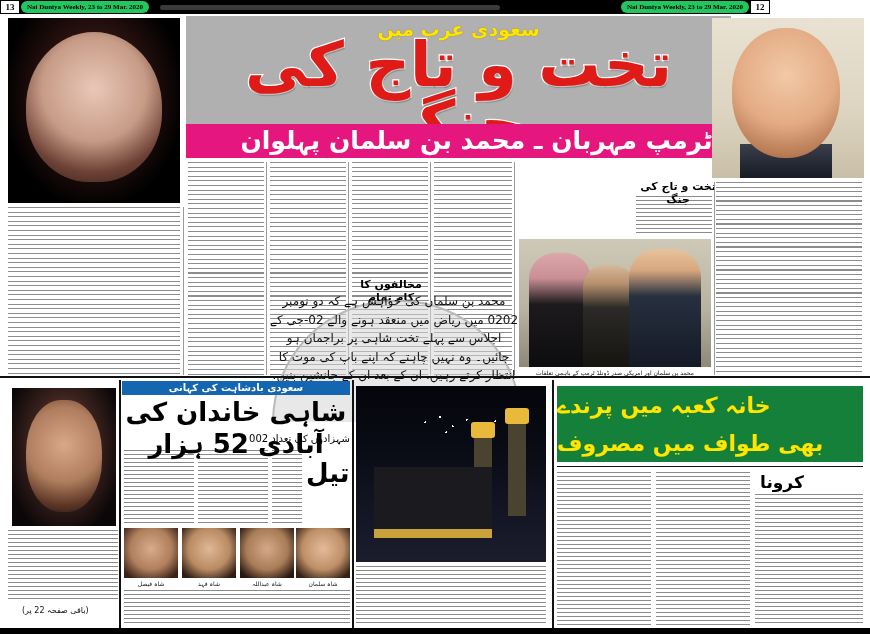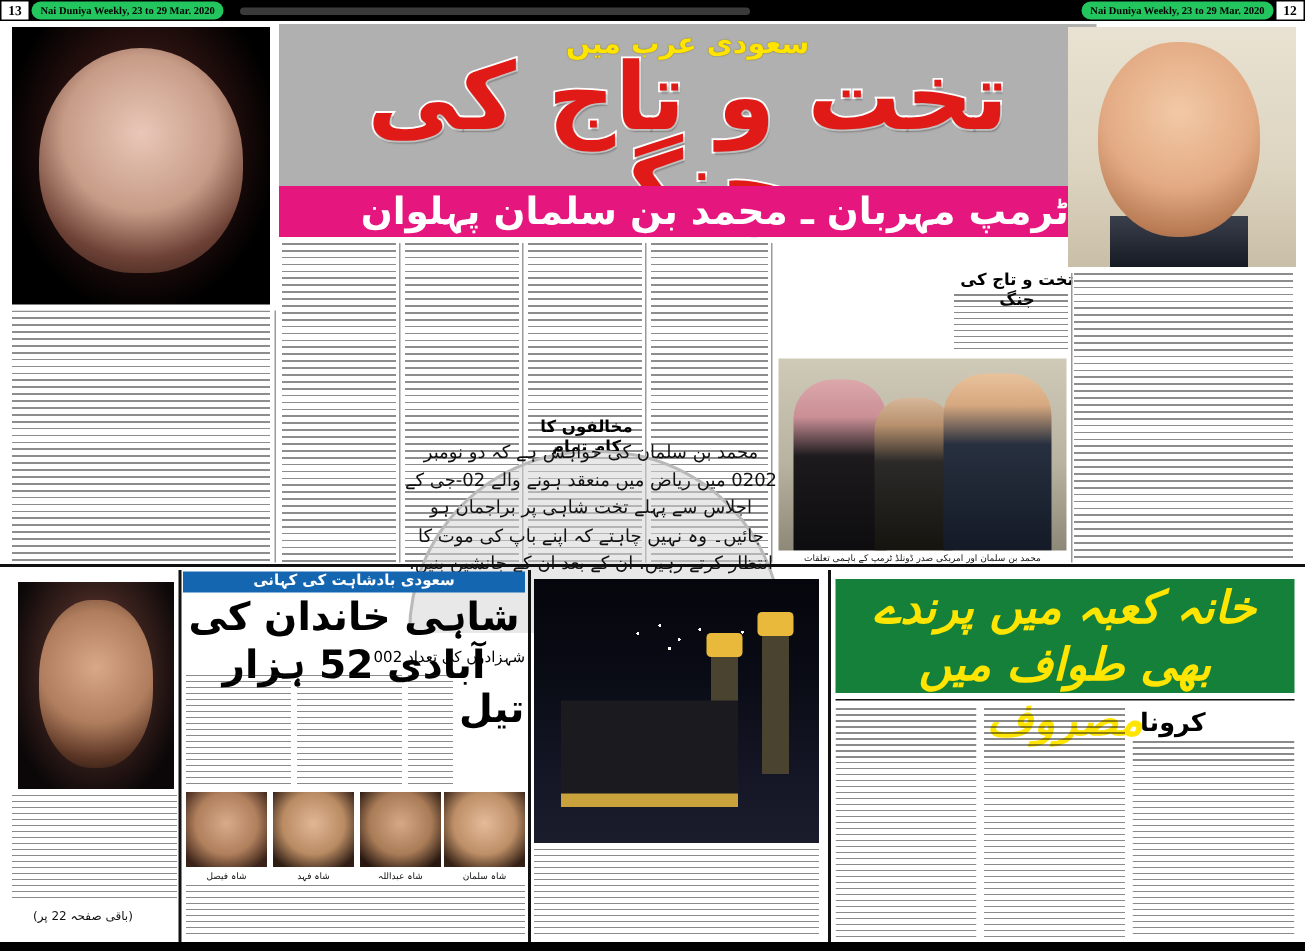--- a/index.html
+++ b/index.html
@@ -1,20 +1,20 @@
 <!DOCTYPE html>
 <html><head>
 <meta charset="utf-8">
 <style>
   html,body{margin:0;padding:0;background:#fff;}
   body{width:870px;height:634px;font-family:"DejaVu Sans","Liberation Sans",sans-serif;}
   .page{position:relative;width:870px;height:634px;overflow:hidden;background:#ffffff;}
 
   
-  .masthead{position:absolute;left:0;top:0;width:870px;height:14px;background:#000;}
+  .masthead{position:absolute;left:0;top:0;width:770px;height:14px;background:#000;}
   .mh-pageno{position:absolute;top:1px;width:18px;height:12px;background:#fff;color:#000;
     font-size:9px;font-weight:bold;text-align:center;line-height:12px;font-family:"Liberation Serif",serif;}
   .mh-left-no{left:1px;}
   .mh-right-no{right:1px;}
   .mh-pill{position:absolute;top:1px;height:12px;background:#22c55e;border-radius:6px;
     color:#000;font-size:7px;font-weight:bold;line-height:12px;font-family:"Liberation Serif",serif;
     white-space:nowrap;padding:0 6px;}
   .mh-pill-left{left:21px;}
   .mh-pill-right{right:21px;}
   .mh-rail{position:absolute;top:5px;height:5px;background:#3a3a3a;border-radius:3px;}
@@ -95,22 +95,22 @@
   .thumb-cap{position:absolute;top:580px;width:54px;text-align:center;font-size:6px;color:#111;}
 
   
   .bnr-blue{position:absolute;left:122px;top:381px;width:228px;height:14px;background:#1566b0;}
   .bnr-blue span{display:block;text-align:center;color:#fff;font-size:10px;font-weight:bold;line-height:14px;}
   .hl-black{position:absolute;left:122px;top:396px;width:228px;height:32px;text-align:center;
     color:#000;font-size:26px;font-weight:bold;line-height:32px;}
   .hl-sub{position:absolute;left:122px;top:430px;width:228px;height:18px;text-align:right;
     color:#000;font-size:10px;font-weight:normal;line-height:18px;}
   .bnr-green{position:absolute;left:557px;top:386px;width:306px;height:76px;background:#15803a;}
-  .bnr-green span{display:block;text-align:center;color:#ffe500;font-size:30px;font-weight:bold;
-    line-height:37px;padding-top:1px;font-style:italic;}
+  .bnr-green span{display:block;text-align:left;color:#ffe500;font-size:22px;font-weight:bold;
+    line-height:37px;padding-top:1px;}
 
   
   .pullquote{position:absolute;left:268px;top:292px;width:252px;height:86px;
     color:#111;font-size:12px;line-height:1.55;text-align:center;}
   .quote-arc{position:absolute;left:272px;top:300px;width:246px;height:120px;
     border-top:2px solid #b9b9b9;border-left:2px solid #b9b9b9;border-right:2px solid #b9b9b9;
     border-radius:130px 130px 0 0;background:rgba(214,214,214,.55);}
 
   .dropcap{position:absolute;font-size:26px;font-weight:bold;color:#000;}
   .contmark{position:absolute;font-size:8px;color:#111;}

